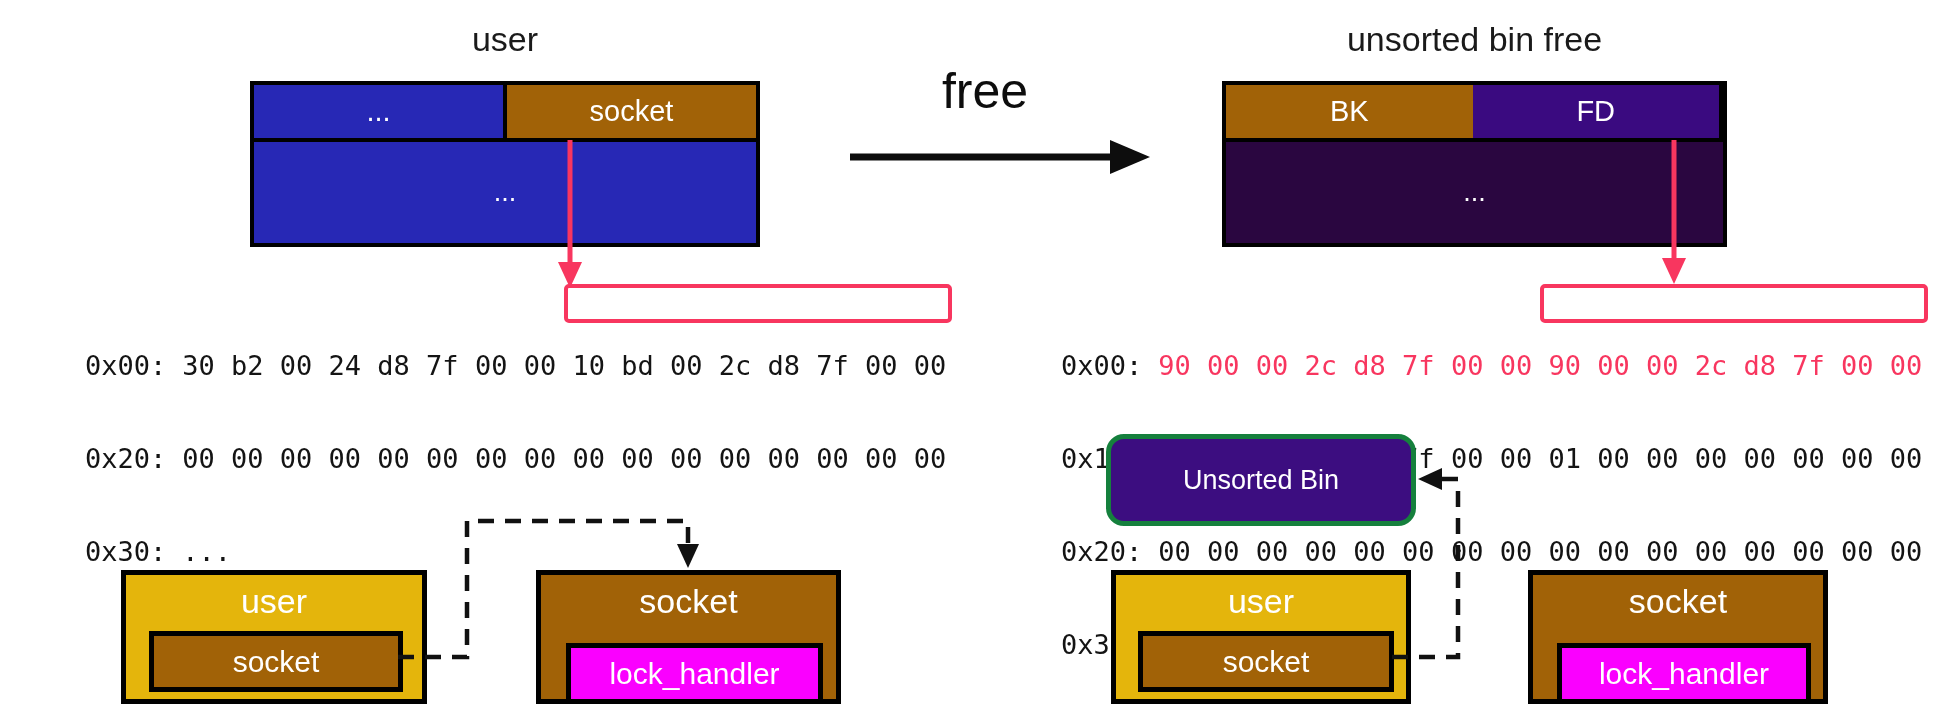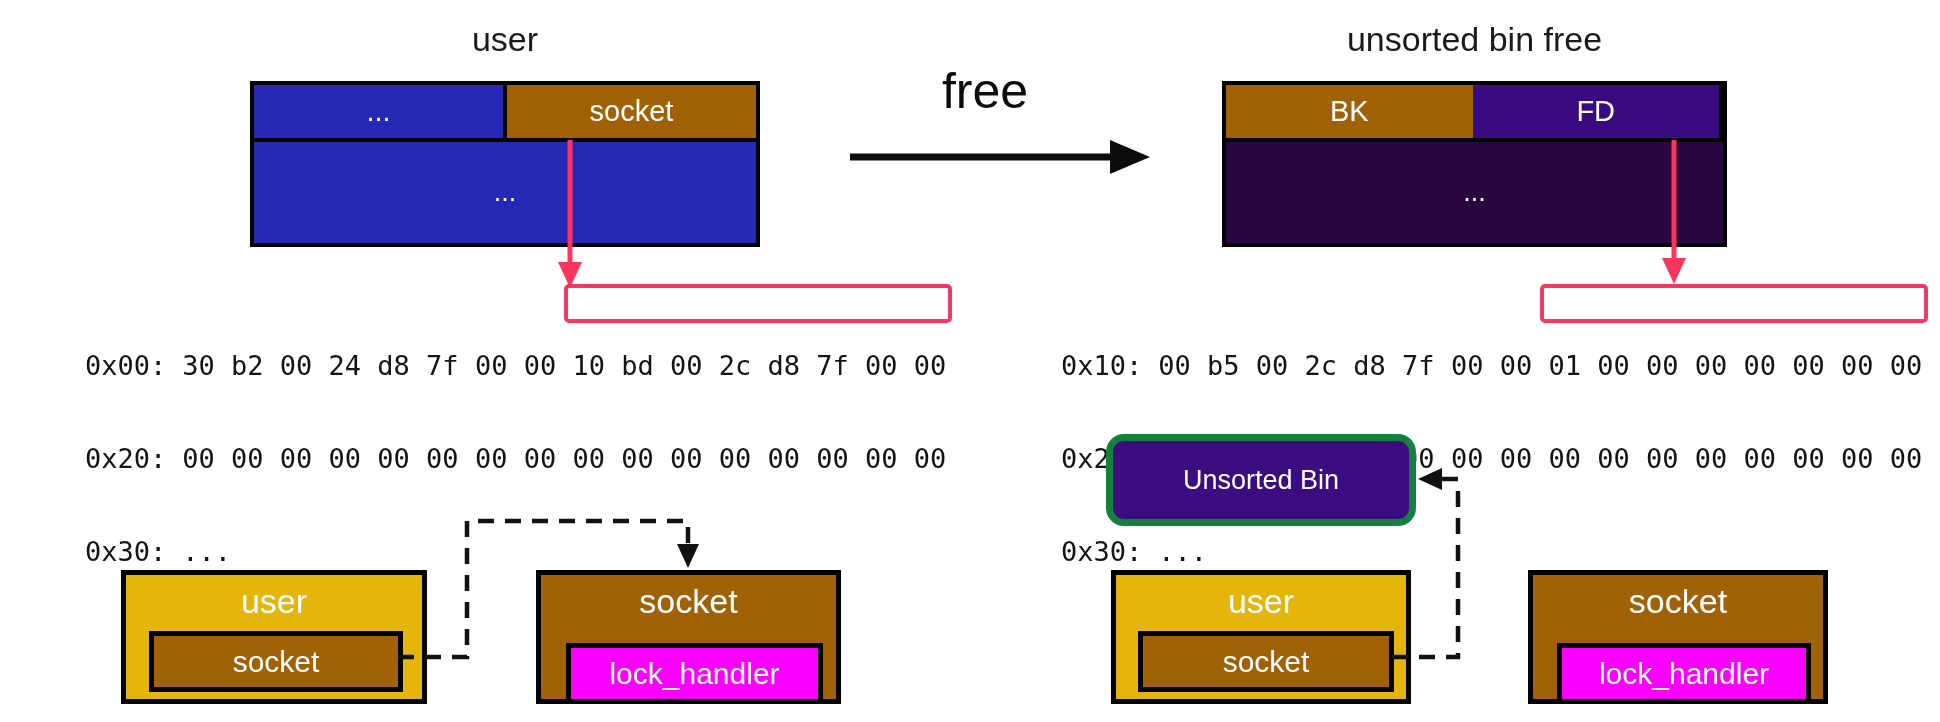--- a/index.html
+++ b/index.html
@@ -29,21 +29,21 @@
   .hexrow .bytes.accent{color:#f8365f;}
   .hex-hl{position:absolute;border:4px solid #f8365f;border-radius:5px;width:388px;height:39px;
           box-sizing:border-box;}
 
   
   .free-label{position:absolute;left:885px;top:62px;width:200px;text-align:center;
               font-family:Liberation Sans, sans-serif;font-size:50px;color:#0d0d0d;}
 
   
   .bin-node{position:absolute;left:1106px;top:434px;width:310px;height:92px;
-            background:#3c0d80;border:7px solid #15803d;border-radius:18px;box-sizing:border-box;
+            background:#3c0d80;border:5px solid #15803d;border-radius:18px;box-sizing:border-box;
             display:flex;align-items:center;justify-content:center;color:#fff;font-size:27px;}
 
   
   .struct{position:absolute;border:5px solid #000;box-sizing:border-box;height:134px;}
   .struct .stitle{color:#fff;text-align:center;font-size:34px;margin-top:7px;}
   .struct .sfield{position:absolute;top:56px;height:61px;border:5px solid #000;
                   box-sizing:border-box;display:flex;align-items:center;justify-content:center;
                   color:#fff;font-size:30px;}
   .gold{background:#e4b50c;}
   .magenta{background:#fa00ff;margin-top:12px;}
@@ -88,20 +88,21 @@
 
   <div class="chunk" style="left:1222px;top:81px;width:505px;height:166px;">
     <div class="hdr">
       <div class="cell pink">BK</div>
       <div class="cell first fdpurple">FD</div>
     </div>
     <div class="cbody darkpurple">...</div>
   </div>
 
   <div class="hexblock" style="left:1061px;top:288px;">
+    <div class="hexrow"><span>0x00:</span><span class="bytes accent">90 00 00 2c d8 7f 00 00 90 00 00 2c d8 7f 00 00</span></div>
     <div class="hexrow"><span>0x10:</span><span class="bytes">00 b5 00 2c d8 7f 00 00 01 00 00 00 00 00 00 00</span></div>
     <div class="hexrow"><span>0x20:</span><span class="bytes">00 00 00 00 00 00 00 00 00 00 00 00 00 00 00 00</span></div>
     <div class="hexrow"><span>0x30:</span><span class="bytes">...</span></div>
   </div>
   <div class="hex-hl" style="left:1540px;top:284px;"></div>
 
   <div class="bin-node">
     <span>Unsorted Bin</span>
   </div>
 

